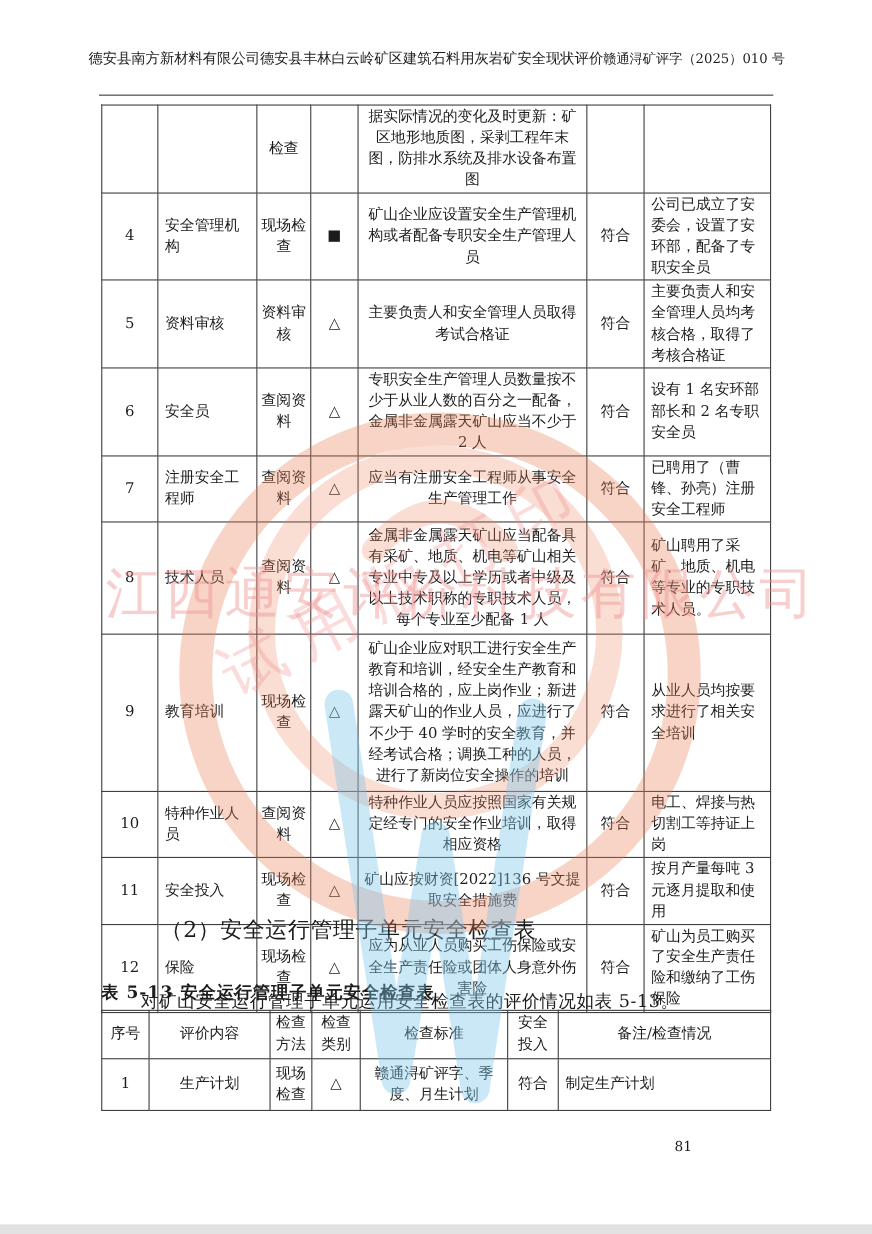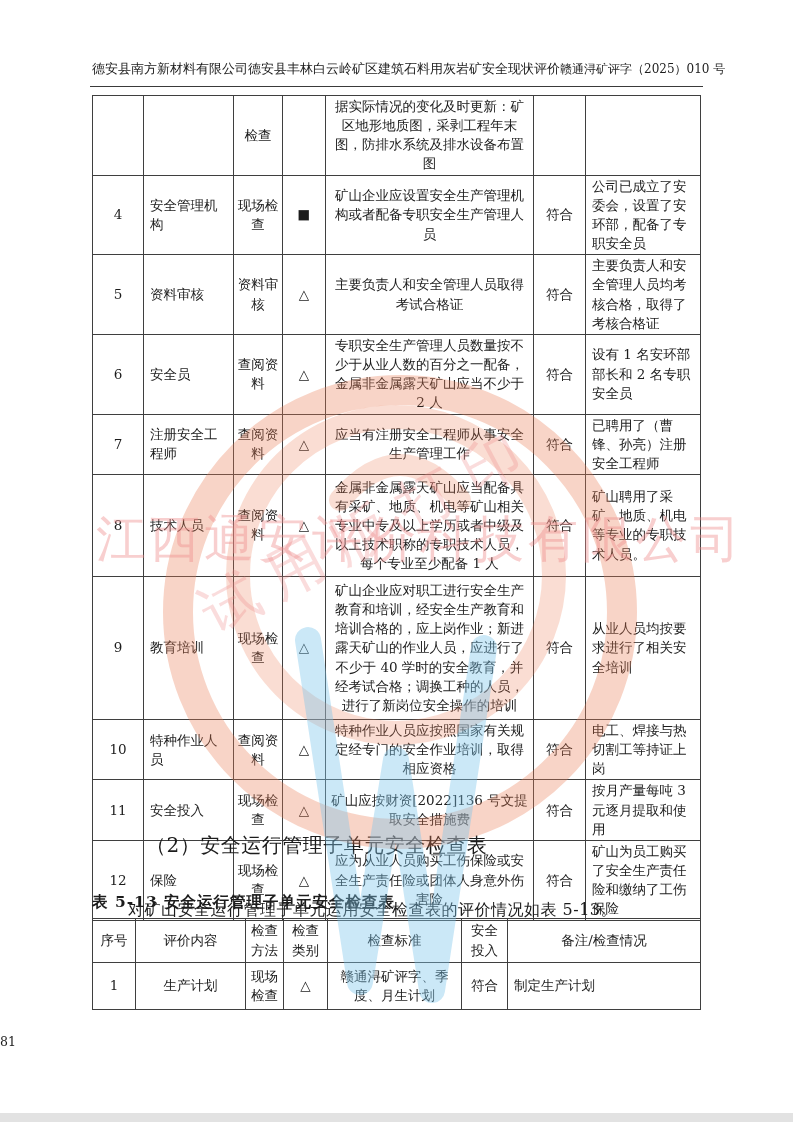--- a/index.html
+++ b/index.html
@@ -2,43 +2,43 @@
 <html><head>
 <meta charset="utf-8">
 <style>
   html,body{margin:0;padding:0;background:#9a9a9a;}
   .page{
     position:relative;width:793px;height:1122px;background:#ffffff;
     font-family:"DejaVu Serif","Liberation Serif",serif;color:#1c1c1c;
     overflow:hidden;margin:0 auto;
   }
   
-  .hdr{position:absolute;left:92px;top:60px;width:610px;display:flex;
-       justify-content:flex-start;align-items:flex-end;}
+  .hdr{position:absolute;left:92px;top:44px;width:610px;display:flex;
+       justify-content:center;align-items:flex-end;}
   .hdr-left{font-size:13px;letter-spacing:0px;white-space:nowrap;}
   .hdr-right{font-size:12px;white-space:nowrap;}
   .hdr-rule{position:absolute;left:90px;top:86px;width:613px;height:0;
             border-top:1.5px solid #3a3a3a;}
   
   table.doc{border-collapse:collapse;table-layout:fixed;width:608px;}
   table.doc td,table.doc th{
     border:1.4px solid #3f3f3f;font-size:13.5px;line-height:1.42;
     font-weight:normal;text-align:center;vertical-align:middle;
     padding:1px 3px;overflow:hidden;word-break:break-all;
   }
   table.doc td.al{text-align:left;padding-left:6px;padding-right:4px;}
   .t1{position:absolute;left:92px;top:95px;}
   .t2{position:absolute;left:92px;top:918px;}
   .sym-square{font-size:15px;}
   
   .para1{position:absolute;left:146px;top:832px;font-size:20px;letter-spacing:.5px;text-align:right;}
   .para2{position:absolute;left:128px;top:900px;font-size:16px;letter-spacing:.5px;}
   .caption{position:absolute;left:92px;top:892px;width:608px;text-align:left;
            font-size:15.5px;font-weight:bold;letter-spacing:1px;}
-  .pageno{position:absolute;left:0;top:1034px;width:629px;text-align:left;
+  .pageno{position:absolute;left:0;top:1034px;width:629px;text-align:right;
           font-size:12.5px;}
   .edge{position:absolute;left:0;bottom:0;width:793px;height:9px;background:#e2e2e2;}
   
   .wm{position:absolute;left:0;top:0;width:793px;height:1122px;
       pointer-events:none;z-index:6;}
   .wm-company{
     position:absolute;left:96px;top:506px;white-space:nowrap;
     font-size:50px;letter-spacing:4px;color:rgba(238,140,140,.42);
     font-family:"DejaVu Sans","Liberation Sans",sans-serif;
   }

